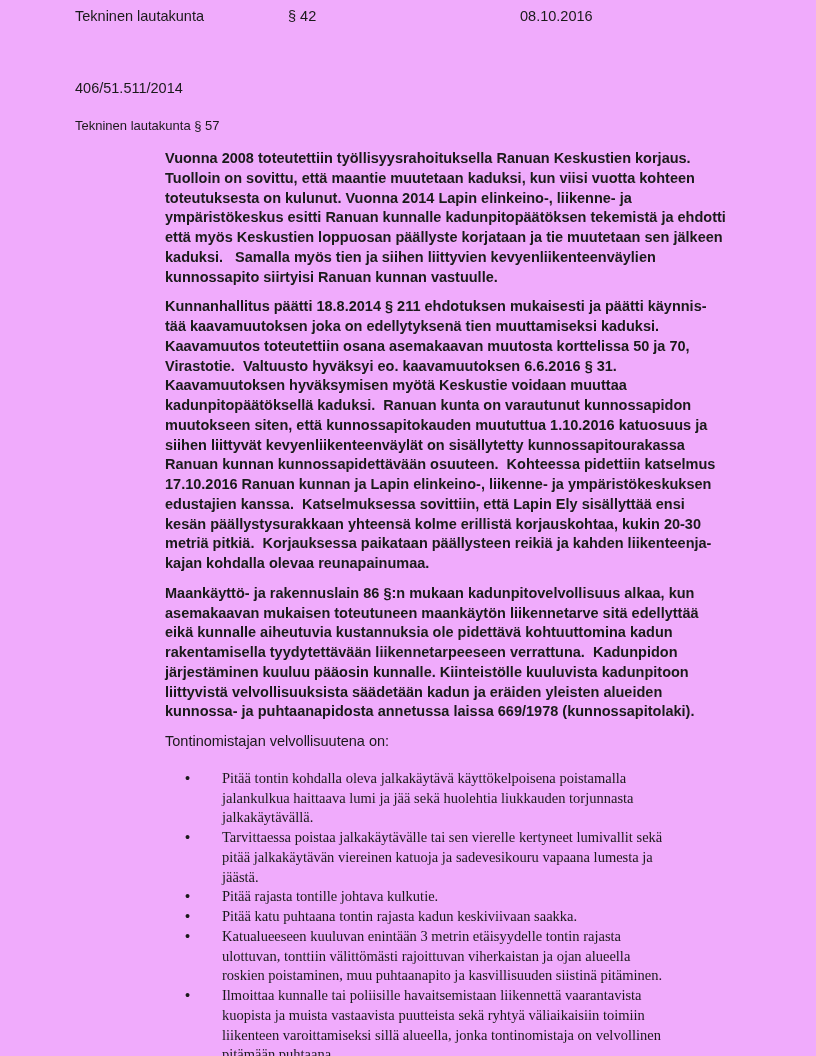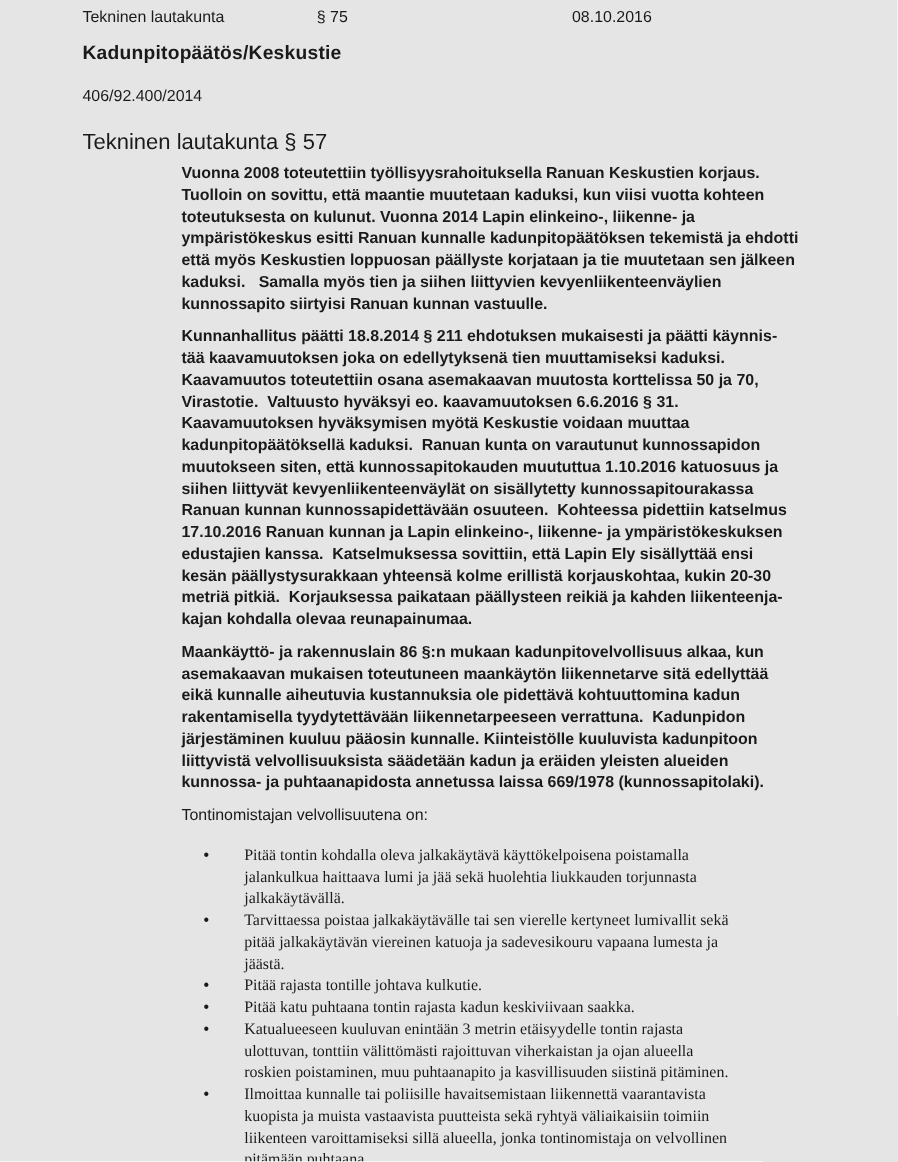--- a/index.html
+++ b/index.html
@@ -4,21 +4,21 @@
 <style>
   html, body {
     margin: 0;
     padding: 0;
     background: #ffffff;
   }
   .page {
     position: relative;
     width: 816px;
     height: 1056px;
-    background: #e5e5e5;
+    background: #f0abfc;
     font-family: "Liberation Sans", "DejaVu Sans", sans-serif;
     color: #1a1a1a;
     overflow: hidden;
   }
   .hdr-committee {
     position: absolute;
     left: 75px;
     top: 7px;
     font-size: 14.5px;
     line-height: 19px;
@@ -54,21 +54,21 @@
     position: absolute;
     left: 75px;
     top: 80px;
     font-size: 14.5px;
     white-space: nowrap;
   }
   .subheading {
     position: absolute;
     left: 75px;
     top: 118px;
-    font-size: 20px;
+    font-size: 13px;
     white-space: nowrap;
   }
   .body-block {
     position: absolute;
     left: 165px;
     top: 149px;
     width: 596px;
     font-size: 14.5px;
     line-height: 19.75px;
   }
@@ -101,26 +101,25 @@
     white-space: pre-wrap;
     font-family: Liberation Serif, serif;
   }
 </style>
 </head>
 <body>
 
 <div class="page">
 
   <span class="hdr-committee">Tekninen lautakunta</span>
-  <span class="hdr-section">§ 75</span>
+  <span class="hdr-section">§ 42</span>
   <span class="hdr-date">08.10.2016</span>
 
-  <h1 class="doc-title">Kadunpitopäätös/Keskustie</h1>
 
-  <div class="case-number">406/92.400/2014</div>
+  <div class="case-number">406/51.511/2014</div>
 
   <div class="subheading">Tekninen lautakunta § 57</div>
 
   <div class="body-block">
     <p>Vuonna 2008 toteutettiin työllisyysrahoituksella Ranuan Keskustien korjaus.
 Tuolloin on sovittu, että maantie muutetaan kaduksi, kun viisi vuotta kohteen
 toteutuksesta on kulunut. Vuonna 2014 Lapin elinkeino-, liikenne- ja
 ympäristökeskus esitti Ranuan kunnalle kadunpitopäätöksen tekemistä ja ehdotti
 että myös Keskustien loppuosan päällyste korjataan ja tie muutetaan sen jälkeen
 kaduksi.   Samalla myös tien ja siihen liittyvien kevyenliikenteenväylien

